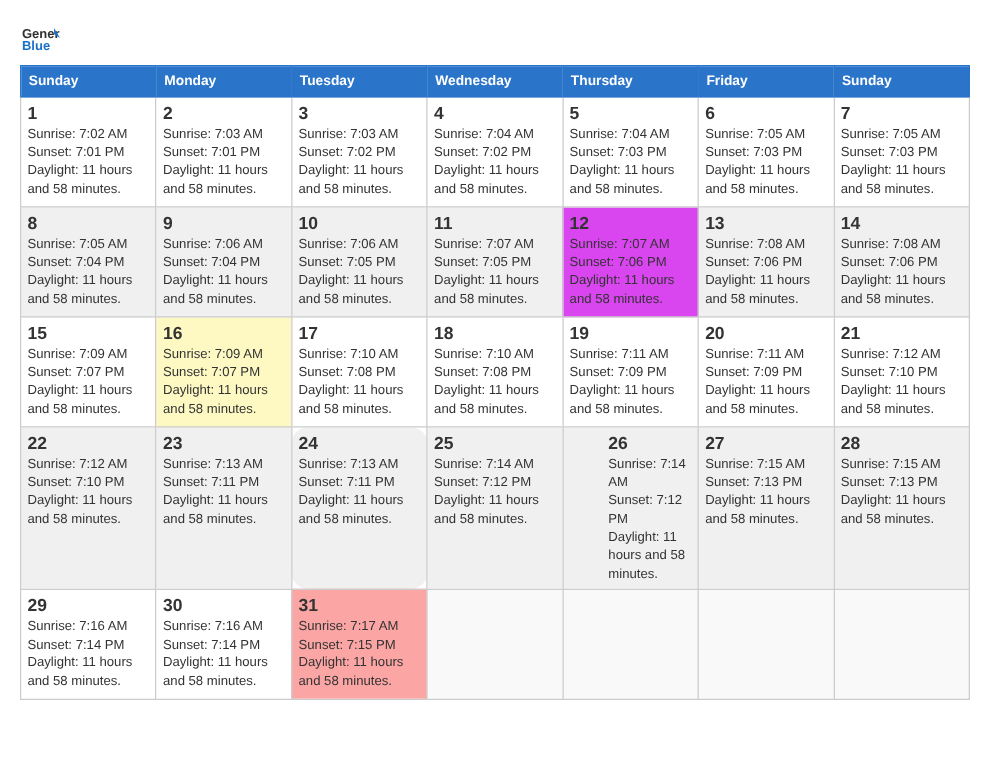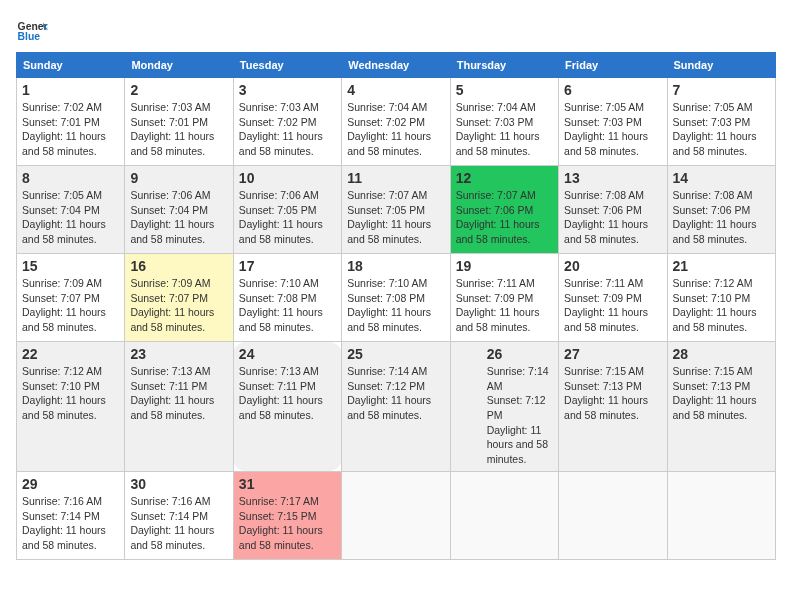--- a/index.html
+++ b/index.html
@@ -197,21 +197,21 @@
         </div>
       </td>
         <td style="background: rgb(240, 240, 240);">
         <span class="day-num">11</span>
         <div class="day-info">
           Sunrise: 7:07 AM<br>
           Sunset: 7:05 PM<br>
           Daylight: 11 hours and 58 minutes.
         </div>
       </td>
-        <td style="background: #22c55e;">
+        <td style="background: #d946ef;">
         <span class="day-num">12</span>
         <div class="day-info">
           Sunrise: 7:07 AM<br>
           Sunset: 7:06 PM<br>
           Daylight: 11 hours and 58 minutes.
         </div>
       </td>
         <td style="background: rgb(240, 240, 240);">
         <span class="day-num">13</span>
         <div class="day-info">

